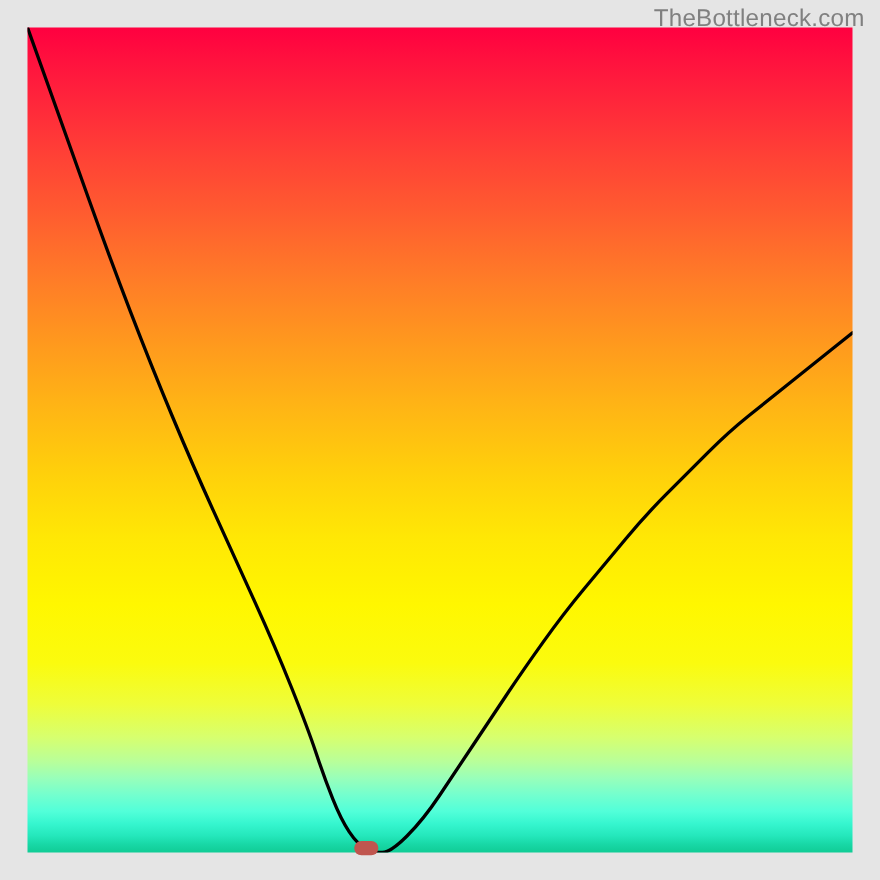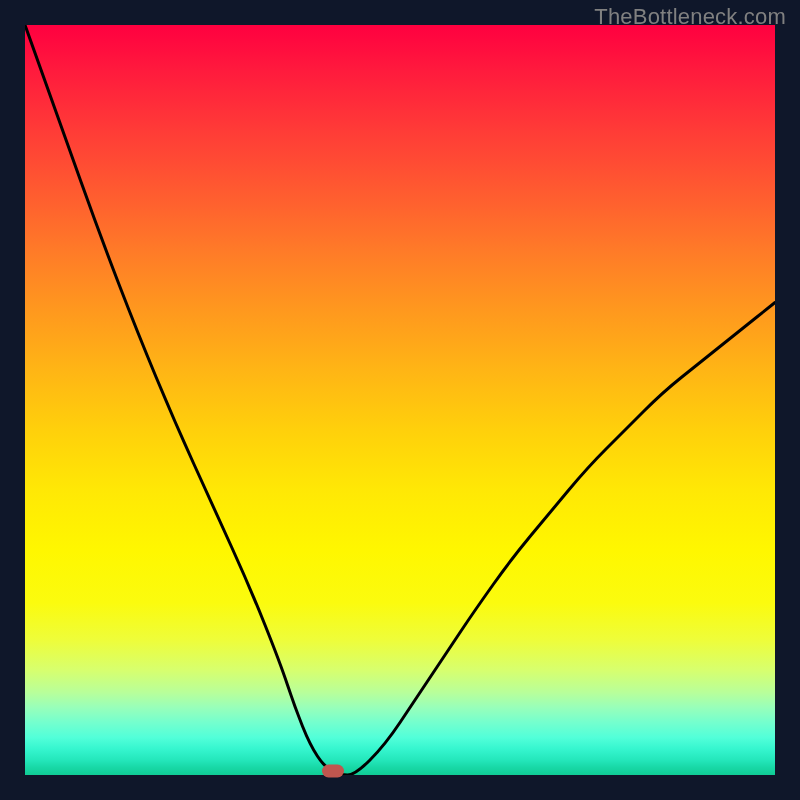--- a/index.html
+++ b/index.html
@@ -8,21 +8,21 @@
     width: 800px;
     height: 800px;
     overflow: hidden;
     background: #000;
     font-family: Arial, Helvetica, sans-serif;
   }
   .frame {
     position: relative;
     width: 800px;
     height: 800px;
-    background: #0f172a;
+    background: #e5e5e5;
   }
   .plot {
     position: absolute;
     left: 25px;
     top: 25px;
     width: 750px;
     height: 750px;
     background: linear-gradient(
       to bottom,
       #ff0040 0%,

